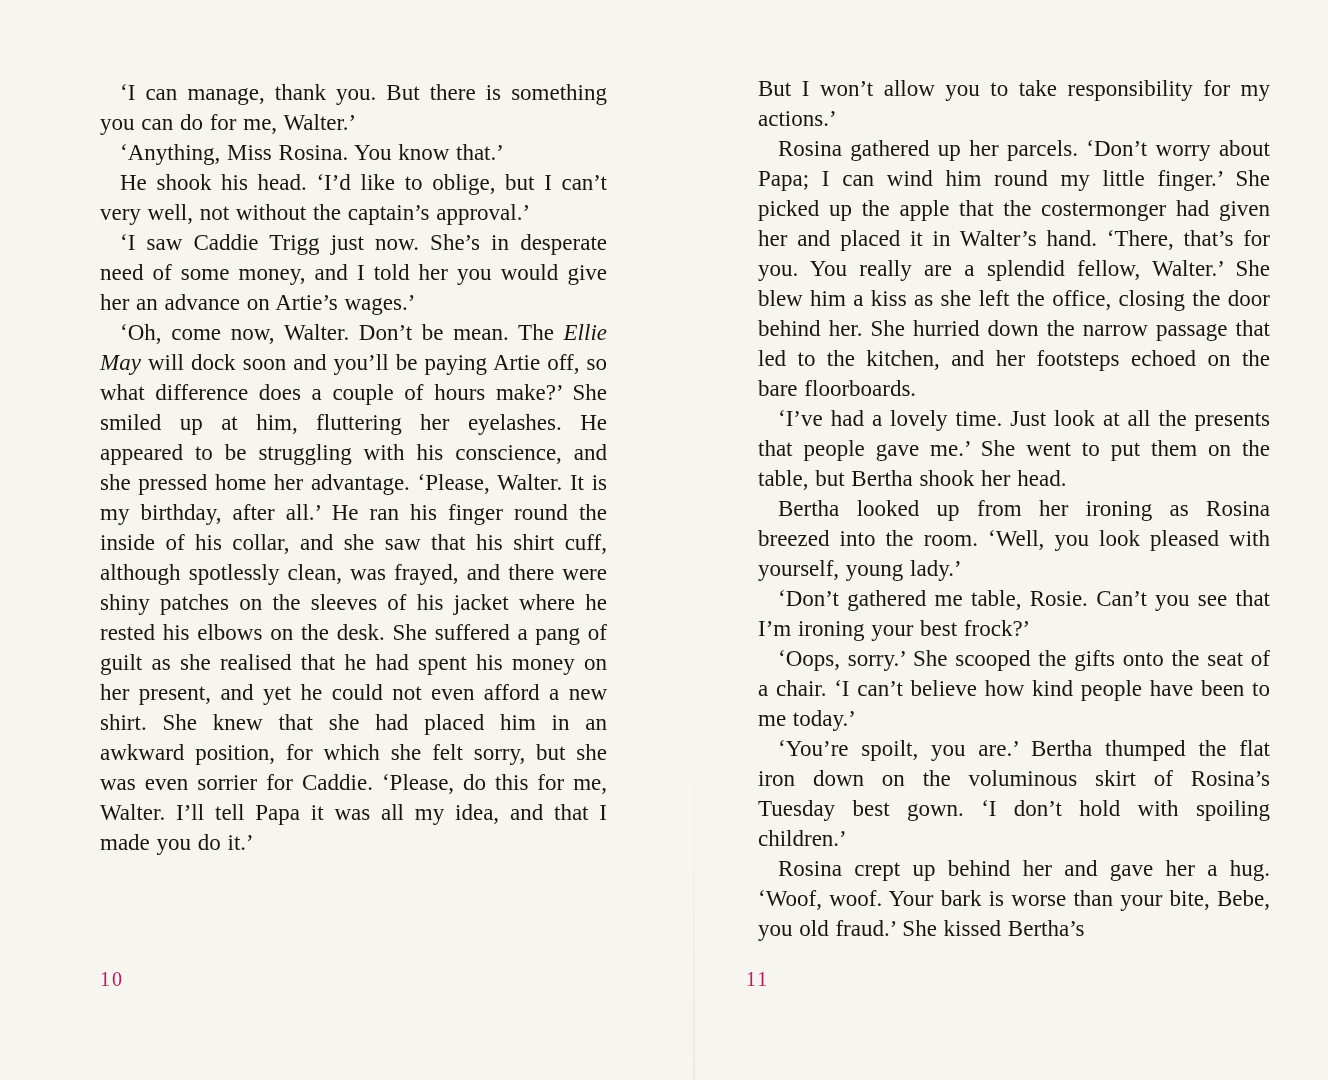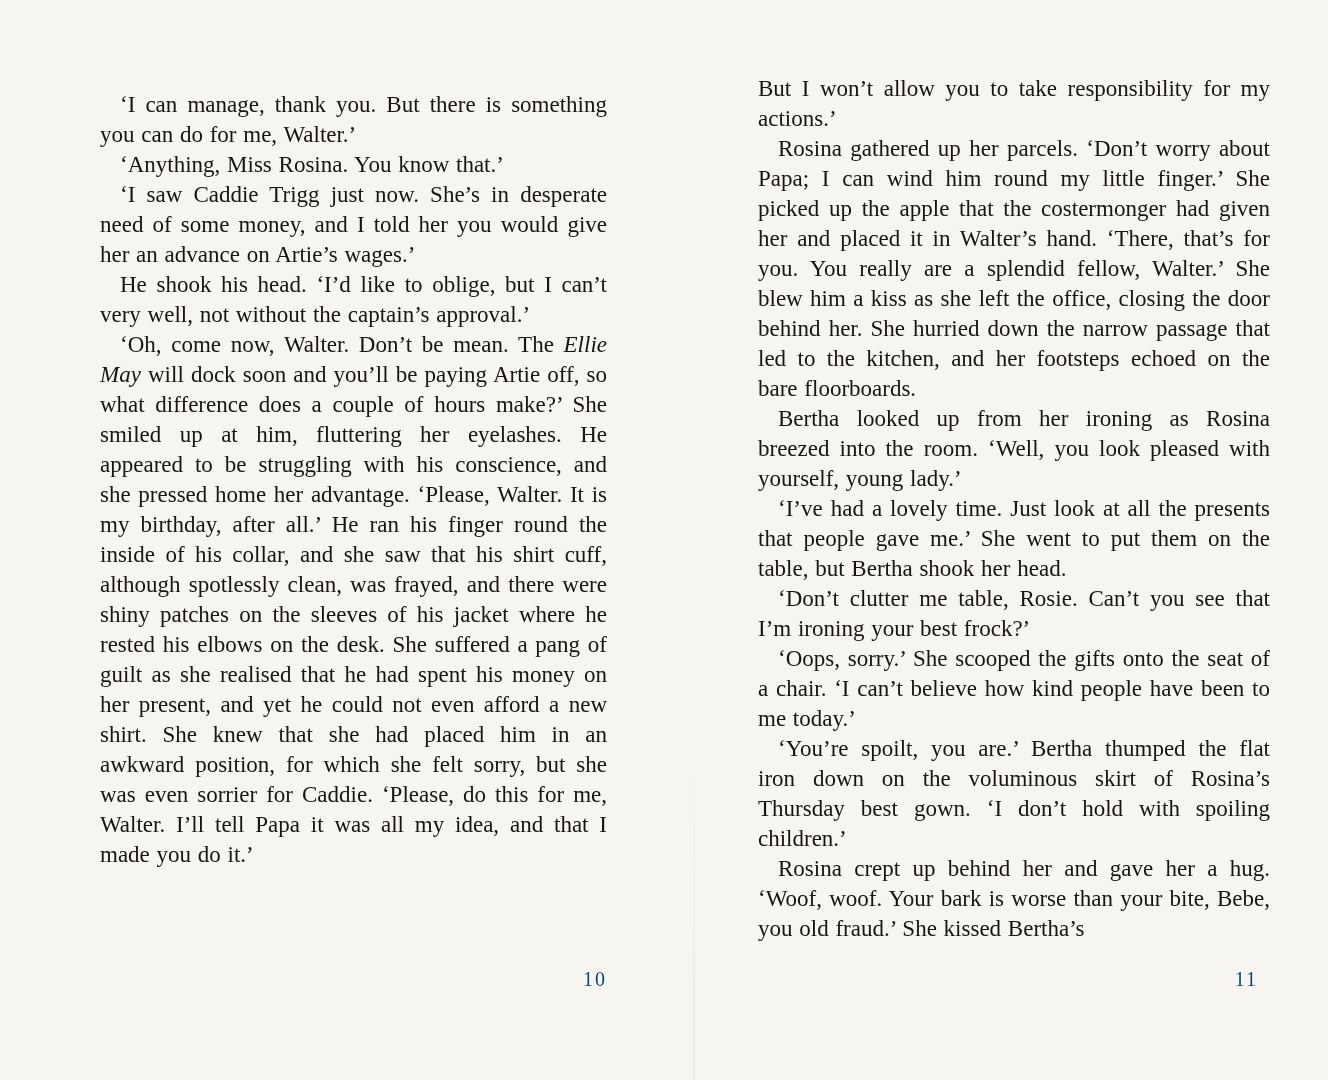--- a/index.html
+++ b/index.html
@@ -27,68 +27,68 @@
     background: linear-gradient(to bottom, rgba(0,0,0,0) 70%, rgba(0,0,0,0.05) 100%);
     pointer-events: none;
   }
   .page-column {
     position: absolute;
     top: 78px;
     text-align: justify;
     font-size: 23px;
     line-height: 30px;
   }
-  .page-column.left  { left: 100px; width: 507px; margin-top: 12px; }
+  .page-column.left  { left: 100px; width: 507px; }
   .page-column.right { left: 758px; width: 512px; top: 74px; }
 
   .page-column p {
     margin: 0;
     padding: 0;
     text-indent: 20px;
     word-spacing: 1px;
   }
   .page-column p.no-indent { text-indent: 0; }
 
   .page-column em {
     font-style: italic;
   }
 
   .page-number {
     position: absolute;
     top: 966px;
     font-size: 20px;
     line-height: 26px;
-    text-align: right;
+    text-align: left;
     letter-spacing: 2px;
-    color: #0c4a6e;
+    color: #be185d;
   }
   .page-number.left  { left: 100px; width: 507px; }
   .page-number.right { left: 746px; width: 512px; }
 </style>
 </head>
 <body>
 
 <div class="spread">
 
   <div class="page-column left">
       <p><span>‘I can manage, thank you. But there is something you can do for me, Walter.’</span></p>
       <p><span>‘Anything, Miss Rosina. You know that.’</span></p>
+      <p><span>He shook his head. ‘I’d like to oblige, but I can’t very well, not without the captain’s approval.’</span></p>
       <p><span>‘I saw Caddie Trigg just now. She’s in desperate need of some money, and I told her you would give her an advance on Artie’s wages.’</span></p>
-      <p><span>He shook his head. ‘I’d like to oblige, but I can’t very well, not without the captain’s approval.’</span></p>
       <p><span>‘Oh, come now, Walter. Don’t be mean. The </span><em>Ellie May</em><span> will dock soon and you’ll be paying Artie off, so what difference does a couple of hours make?’ She smiled up at him, fluttering her eyelashes. He appeared to be struggling with his conscience, and she pressed home her advantage. ‘Please, Walter. It is my birthday, after all.’ He ran his finger round the inside of his collar, and she saw that his shirt cuff, although spotlessly clean, was frayed, and there were shiny patches on the sleeves of his jacket where he rested his elbows on the desk. She suffered a pang of guilt as she realised that he had spent his money on her present, and yet he could not even afford a new shirt. She knew that she had placed him in an awkward position, for which she felt sorry, but she was even sorrier for Caddie. ‘Please, do this for me, Walter. I’ll tell Papa it was all my idea, and that I made you do it.’</span></p>
     </div>
 
   <div class="page-column right">
       <p class="no-indent"><span>But I won’t allow you to take responsibility for my actions.’</span></p>
       <p><span>Rosina gathered up her parcels. ‘Don’t worry about Papa; I can wind him round my little finger.’ She picked up the apple that the costermonger had given her and placed it in Walter’s hand. ‘There, that’s for you. You really are a splendid fellow, Walter.’ She blew him a kiss as she left the office, closing the door behind her. She hurried down the narrow passage that led to the kitchen, and her footsteps echoed on the bare floorboards.</span></p>
+      <p><span>‘I’ve had a lovely time. Just look at all the presents that people gave me.’ She went to put them on the table, but Bertha shook her head.</span></p>
       <p><span>Bertha looked up from her ironing as Rosina breezed into the room. ‘Well, you look pleased with yourself, young lady.’</span></p>
-      <p><span>‘I’ve had a lovely time. Just look at all the presents that people gave me.’ She went to put them on the table, but Bertha shook her head.</span></p>
-      <p><span>‘Don’t clutter me table, Rosie. Can’t you see that I’m ironing your best frock?’</span></p>
+      <p><span>‘Don’t gathered me table, Rosie. Can’t you see that I’m ironing your best frock?’</span></p>
       <p><span>‘Oops, sorry.’ She scooped the gifts onto the seat of a chair. ‘I can’t believe how kind people have been to me today.’</span></p>
-      <p><span>‘You’re spoilt, you are.’ Bertha thumped the flat iron down on the voluminous skirt of Rosina’s Thursday best gown. ‘I don’t hold with spoiling children.’</span></p>
+      <p><span>‘You’re spoilt, you are.’ Bertha thumped the flat iron down on the voluminous skirt of Rosina’s Tuesday best gown. ‘I don’t hold with spoiling children.’</span></p>
       <p><span>Rosina crept up behind her and gave her a hug. ‘Woof, woof. Your bark is worse than your bite, Bebe, you old fraud.’ She kissed Bertha’s</span></p>
     </div>
 
   <div class="page-number left">10</div>
 
   <div class="page-number right">11</div>
 
 </div>
 
 </body></html>

